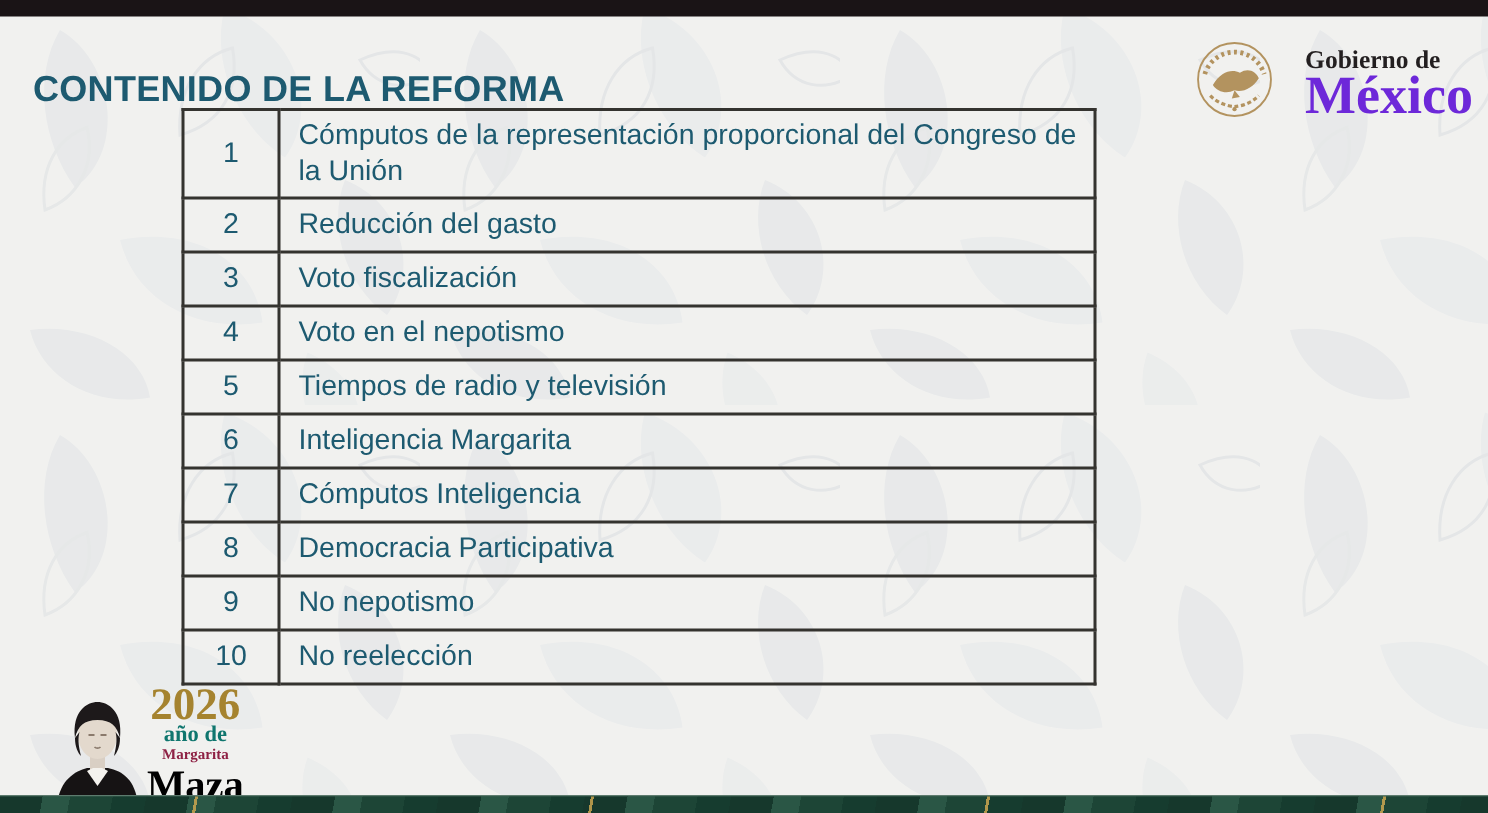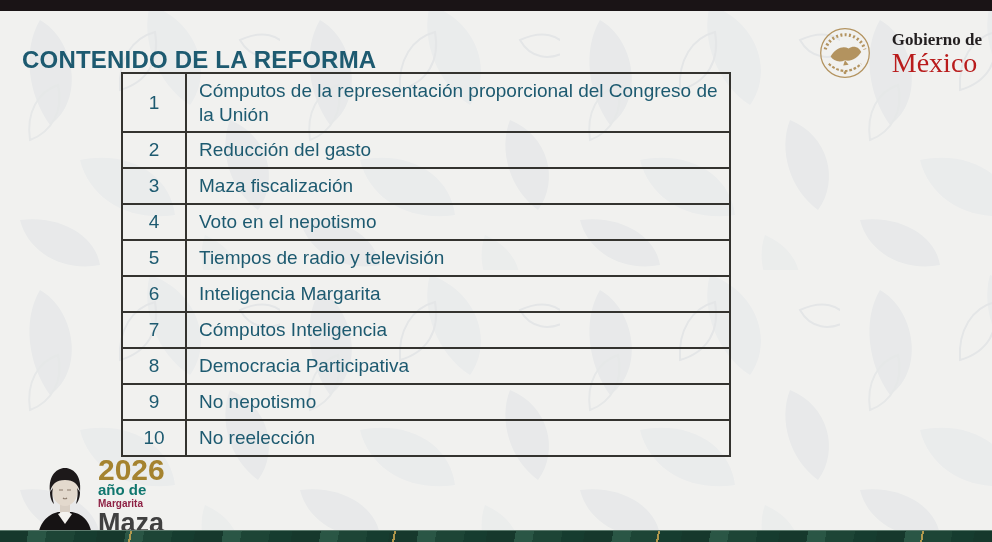--- a/index.html
+++ b/index.html
@@ -85,23 +85,23 @@
   }
   .gob-seal { width: 54px; height: 54px; }
   .gob-text { font-family: "Liberation Serif", "DejaVu Serif", serif; }
   .gob-text .line1 {
     font-size: 17px;
     font-weight: bold;
     color: #231f20;
     line-height: 18px;
   }
   .gob-text .line2 {
-    font-size: 28px;
-    font-weight: normal;
-    color: #b91c1c;
+    font-size: 36px;
+    font-weight: bold;
+    color: #6d28d9;
     line-height: 26px;
     margin-top: 1px;
   }
   
   .reform-table {
     position: absolute;
     left: 121px; top: 72px;
     width: 610px;
     border-collapse: collapse;
     z-index: 2;
@@ -127,21 +127,22 @@
   .year-logo {
     position: absolute;
     left: 28px; bottom: 6px;
     display: flex;
     align-items: flex-end;
     gap: 0px;
     z-index: 2;
   }
   .portrait { width: 74px; height: 74px; flex: 0 0 auto; }
   .year-text {
-    font-family: Liberation Sans, sans-serif;
+    text-align: center;
+    font-family: Liberation Serif, serif;
     margin-left: -4px;
     padding-bottom: 0px;
   }
   .year-text .year {
     font-size: 30px;
     font-weight: bold;
     color: #a5832f;
     line-height: 29px;
   }
   .year-text .anio {
@@ -152,21 +153,21 @@
   }
   .year-text .nombre {
     font-size: 10px;
     font-weight: bold;
     color: #8e2144;
     line-height: 15px;
   }
   .year-text .apellido {
     font-size: 27px;
     font-weight: bold;
-    color: #404040;
+    color: #000000;
     line-height: 25px;
   }
 </style>
 </head>
 <body>
 
 <div class="slide">
 
   <svg class="bg-pattern" width="992" height="542" xmlns="http://www.w3.org/2000/svg">
     <defs>
@@ -209,21 +210,21 @@
         <tr>
           <td class="num">1</td>
           <td class="txt">Cómputos de la representación proporcional del Congreso de la Unión</td>
         </tr>
         <tr>
           <td class="num">2</td>
           <td class="txt">Reducción del gasto</td>
         </tr>
         <tr>
           <td class="num">3</td>
-          <td class="txt">Maza fiscalización</td>
+          <td class="txt">Voto fiscalización</td>
         </tr>
         <tr>
           <td class="num">4</td>
           <td class="txt">Voto en el nepotismo</td>
         </tr>
         <tr>
           <td class="num">5</td>
           <td class="txt">Tiempos de radio y televisión</td>
         </tr>
         <tr>

